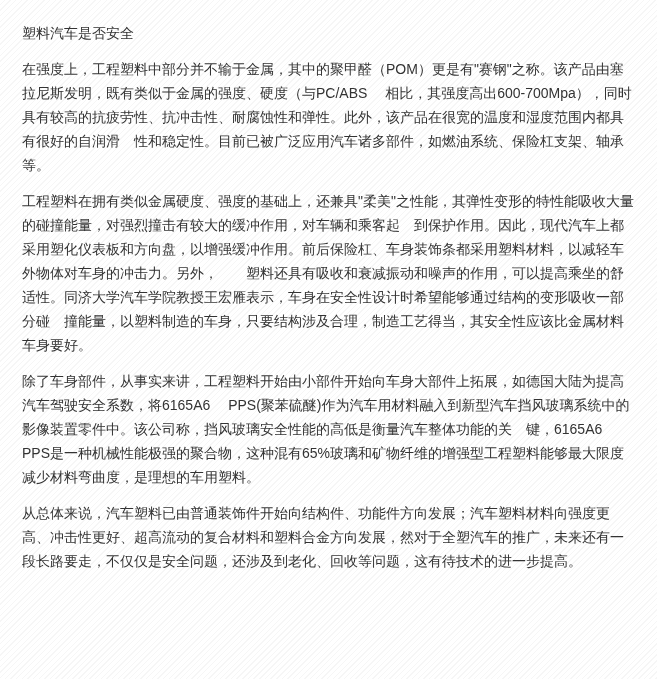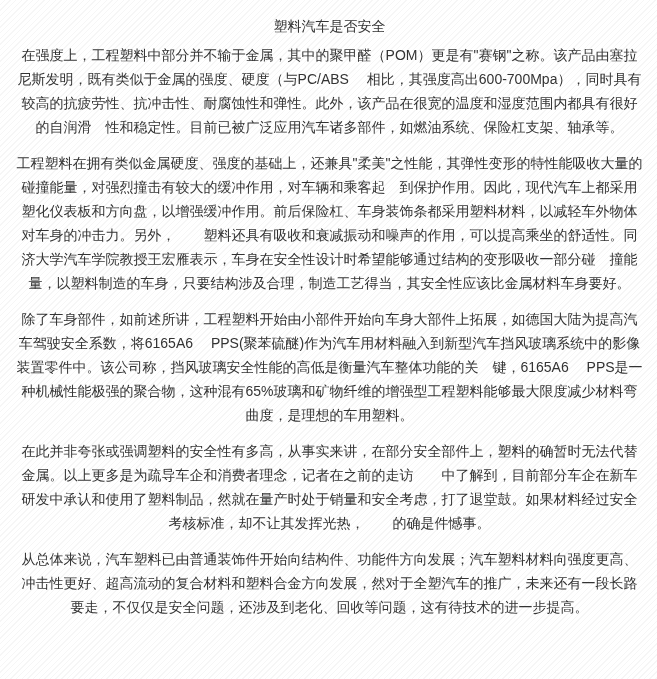--- a/index.html
+++ b/index.html
@@ -21,42 +21,41 @@
     font-family: "Liberation Sans", "DejaVu Sans", sans-serif;
     color: #333333;
   }
   .page {
     box-sizing: border-box;
     width: 657px;
     padding: 9px 8px 0 10px;
   }
   .title,
   .para {
-    margin: 5px;
+    margin: 12px;
     font-size: 14px;
     line-height: 24px;
     font-weight: normal;
     color: #333333;
-    text-align: center;
+    text-align: left;
     word-break: break-word;
     white-space: pre-wrap;
   }
   .para.spaced {
     margin-top: 12px;
   }
 </style>
 </head>
 <body>
 
 <div class="page">
   <div class="title">塑料汽车是否安全</div>
 
 
   <p class="para">在强度上，工程塑料中部分并不输于金属，其中的聚甲醛（POM）更是有"赛钢"之称。该产品由塞拉尼斯发明，既有类似于金属的强度、硬度（与PC/ABS　 相比，其强度高出600-700Mpa），同时具有较高的抗疲劳性、抗冲击性、耐腐蚀性和弹性。此外，该产品在很宽的温度和湿度范围内都具有很好的自润滑　性和稳定性。目前已被广泛应用汽车诸多部件，如燃油系统、保险杠支架、轴承等。</p>
 
   <p class="para spaced">工程塑料在拥有类似金属硬度、强度的基础上，还兼具"柔美"之性能，其弹性变形的特性能吸收大量的碰撞能量，对强烈撞击有较大的缓冲作用，对车辆和乘客起　到保护作用。因此，现代汽车上都采用塑化仪表板和方向盘，以增强缓冲作用。前后保险杠、车身装饰条都采用塑料材料，以减轻车外物体对车身的冲击力。另外，　　塑料还具有吸收和衰减振动和噪声的作用，可以提高乘坐的舒适性。同济大学汽车学院教授王宏雁表示，车身在安全性设计时希望能够通过结构的变形吸收一部分碰　撞能量，以塑料制造的车身，只要结构涉及合理，制造工艺得当，其安全性应该比金属材料车身要好。</p>
 
-  <p class="para spaced">除了车身部件，如前述所讲，工程塑料开始由小部件开始向车身大部件上拓展，如德国大陆为提高汽车驾驶安全系数，将6165A6　 PPS(聚苯硫醚)作为汽车用材料融入到新型汽车挡风玻璃系统中的影像装置零件中。该公司称，挡风玻璃安全性能的高低是衡量汽车整体功能的关　键，6165A6　 PPS是一种机械性能极强的聚合物，这种混有65%玻璃和矿物纤维的增强型工程塑料能够最大限度减少材料弯曲度，是理想的车用塑料。</p>
+  <p class="para spaced">除了车身部件，从事实来讲，工程塑料开始由小部件开始向车身大部件上拓展，如德国大陆为提高汽车驾驶安全系数，将6165A6　 PPS(聚苯硫醚)作为汽车用材料融入到新型汽车挡风玻璃系统中的影像装置零件中。该公司称，挡风玻璃安全性能的高低是衡量汽车整体功能的关　键，6165A6　 PPS是一种机械性能极强的聚合物，这种混有65%玻璃和矿物纤维的增强型工程塑料能够最大限度减少材料弯曲度，是理想的车用塑料。</p>
 
-  <p class="para spaced">在此并非夸张或强调塑料的安全性有多高，从事实来讲，在部分安全部件上，塑料的确暂时无法代替金属。以上更多是为疏导车企和消费者理念，记者在之前的走访　　中了解到，目前部分车企在新车研发中承认和使用了塑料制品，然就在量产时处于销量和安全考虑，打了退堂鼓。如果材料经过安全考核标准，却不让其发挥光热，　　的确是件憾事。</p>
 
   <p class="para spaced">从总体来说，汽车塑料已由普通装饰件开始向结构件、功能件方向发展；汽车塑料材料向强度更高、冲击性更好、超高流动的复合材料和塑料合金方向发展，然对于全塑汽车的推广，未来还有一段长路要走，不仅仅是安全问题，还涉及到老化、回收等问题，这有待技术的进一步提高。</p>
 </div>
 
 </body></html>

